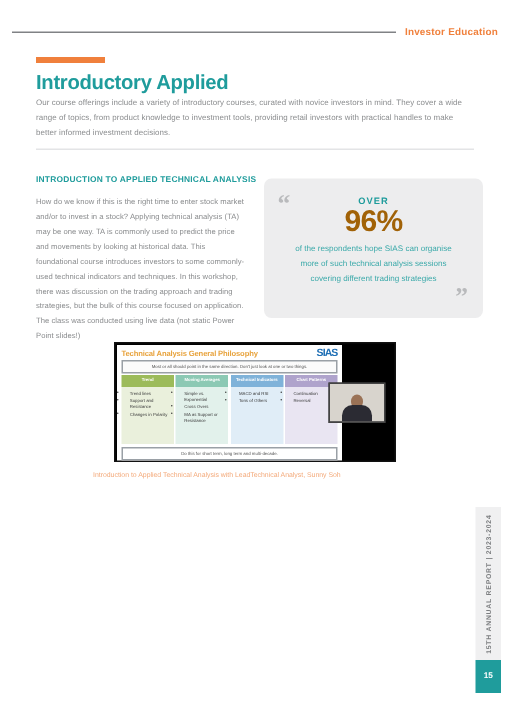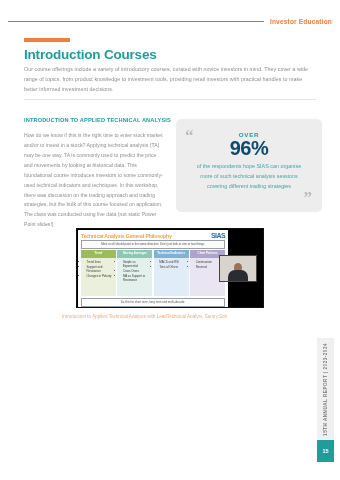--- a/index.html
+++ b/index.html
@@ -68,21 +68,21 @@
     position:absolute; font-size:17px; font-weight:bold;
     color:#b9babc; line-height:1; font-family:"Liberation Serif", serif;
   }
   .quote-mark.open { top:8px; left:9px; }
   .quote-mark.close { bottom:6px; right:10px; }
   .quote-over {
     font-size:6.2px; font-weight:bold; color:#1F9C9C;
     letter-spacing:0.7px; margin-top:3px;
   }
   .quote-figure {
-    font-size:20px; font-weight:bold; color:#0c4a6e;
+    font-size:20px; font-weight:bold; color:#a16207;
     line-height:1.15; letter-spacing:-0.5px; margin-top:-1px;
   }
   .quote-text {
     font-size:5.4px; line-height:1.82; color:#3aa9a9;
     text-align:center; width:118px; margin-top:2px;
   }
 
   
   .figure {
     position:absolute; top:228px; left:76px;
@@ -172,21 +172,21 @@
 </style>
 </head>
 <body>
 
 <div class="runhead">
   <div class="runhead-rule"></div>
   <div class="runhead-label">Investor Education</div>
 </div>
 
 <div class="accent-bar"></div>
-<h1 class="page-title">Introduction Courses</h1>
+<h1 class="page-title">Introductory Applied</h1>
 <p class="intro">Our course offerings include a variety of introductory courses, curated with novice investors in mind. They cover a wide range of topics, from product knowledge to investment tools, providing retail investors with practical handles to make better informed investment decisions.</p>
 <div class="divider"></div>
 
 <h2 class="section-title">INTRODUCTION TO APPLIED TECHNICAL ANALYSIS</h2>
 <p class="section-body">How do we know if this is the right time to enter stock market and/or to invest in a stock? Applying technical analysis (TA) may be one way. TA is commonly used to predict the price and movements by looking at historical data. This foundational course introduces investors to some commonly-used technical indicators and techniques. In this workshop, there was discussion on the trading approach and trading strategies, but the bulk of this course focused on application. The class was conducted using live data (not static Power Point slides!)</p>
 
 <div class="quote">
   <span class="quote-mark open">“</span>
   <div class="quote-over">OVER</div>
   <div class="quote-figure">96%</div>

